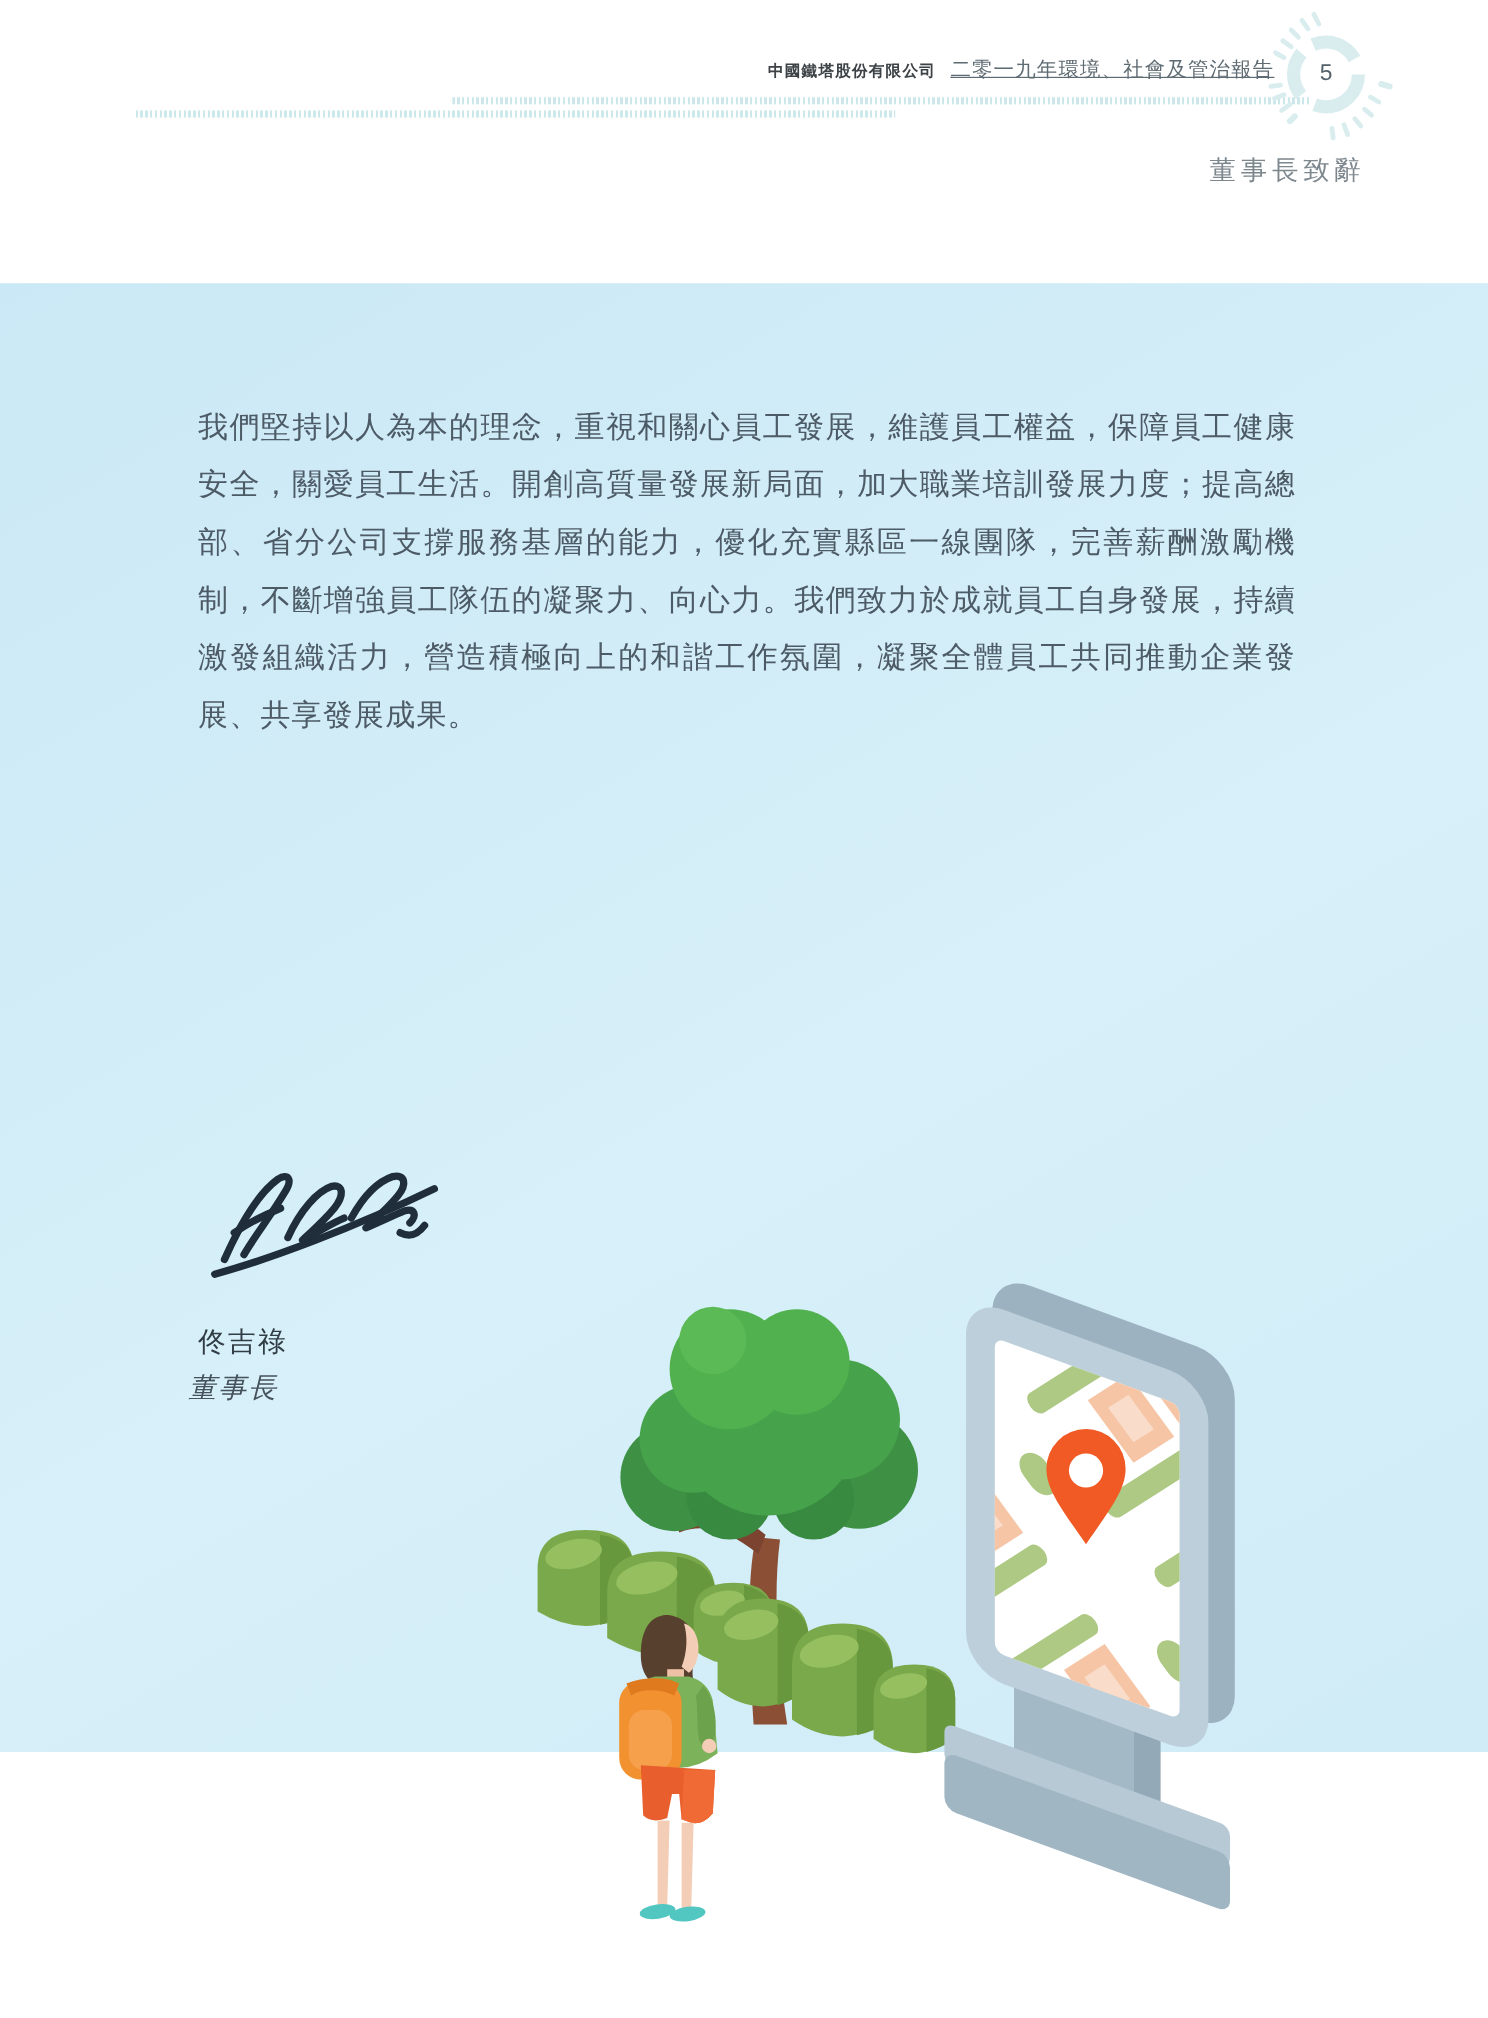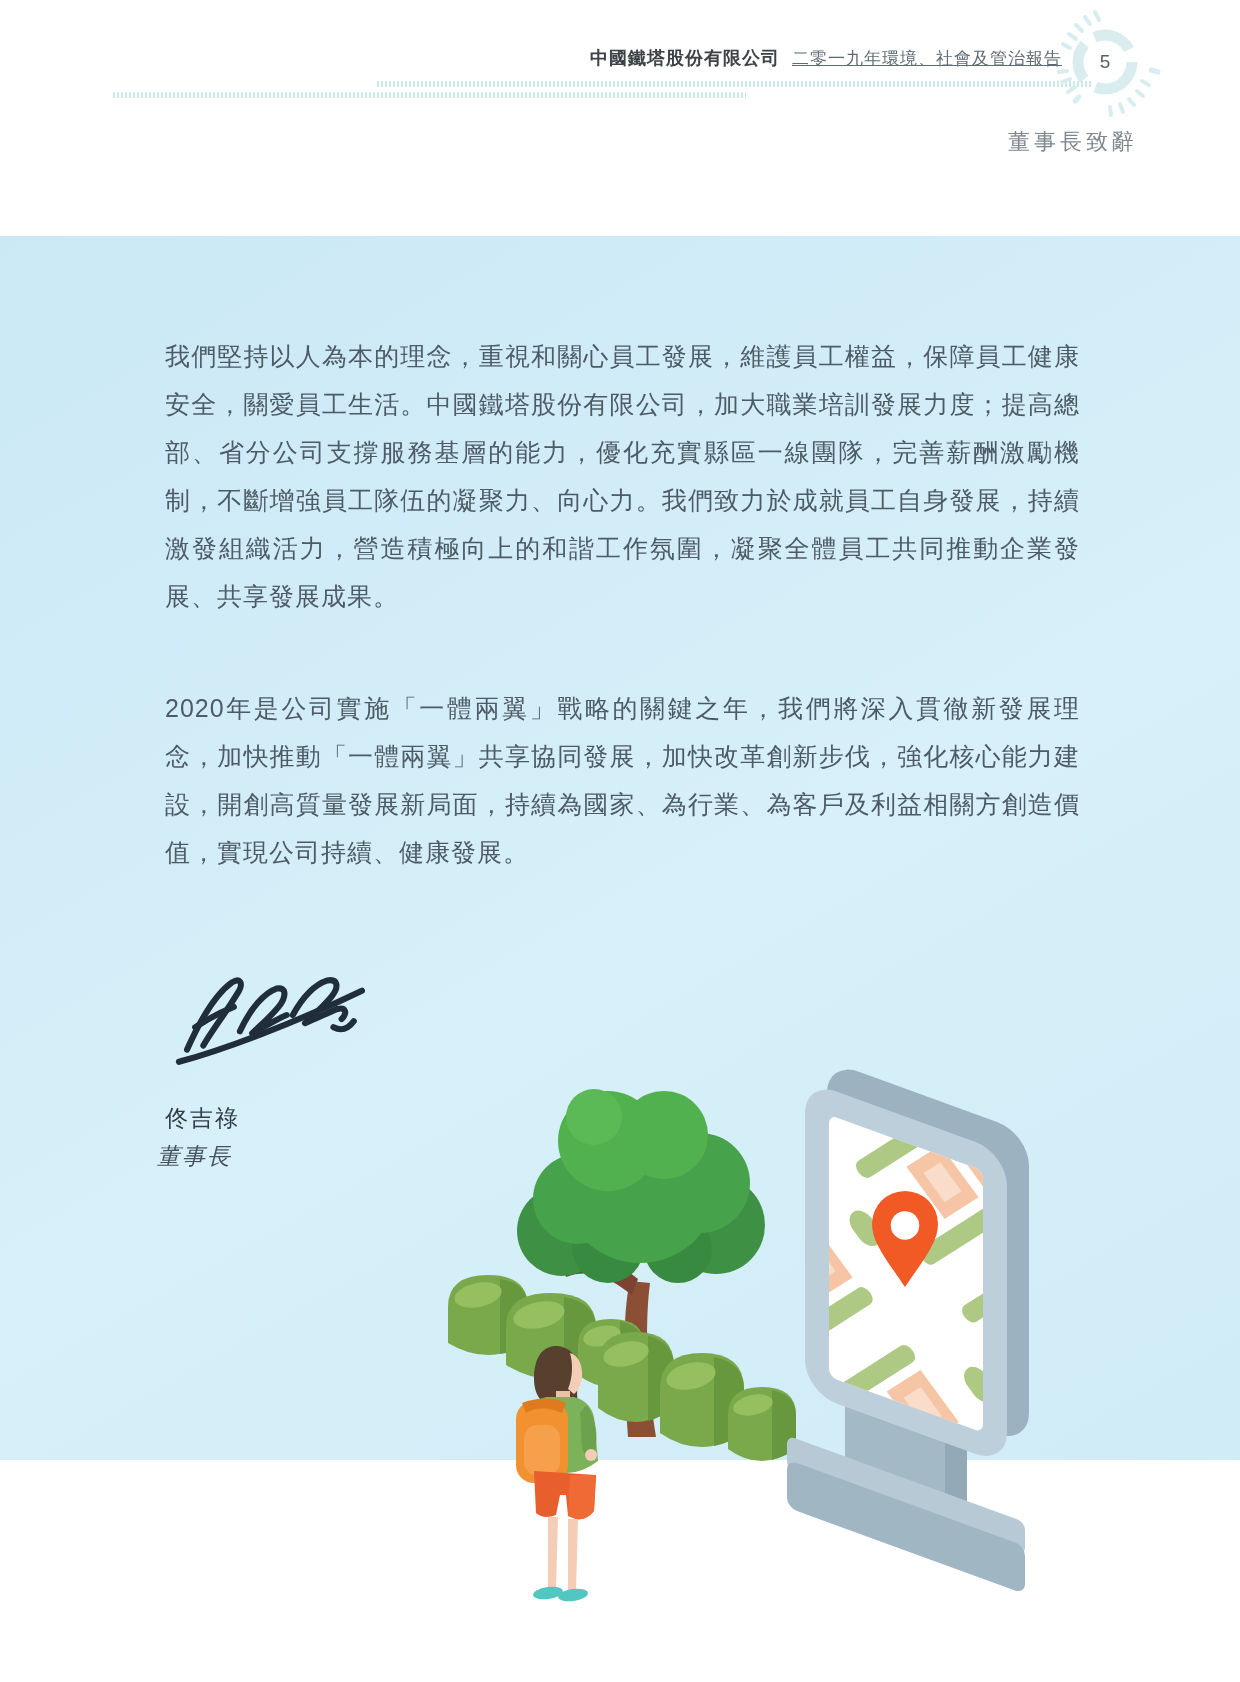--- a/index.html
+++ b/index.html
@@ -7,21 +7,21 @@
     position:relative;width:1240px;height:1682px;margin:0 auto;
     background:#ffffff;overflow:hidden;
     font-family:"Liberation Sans","DejaVu Sans",sans-serif;
   }
   
   .header-line{
     position:absolute;top:46px;left:0;width:1062px;height:24px;
     display:flex;justify-content:flex-end;align-items:baseline;gap:12px;
     white-space:nowrap;
   }
-  .company-name{font-size:18px;font-weight:bold;color:#3c4246;letter-spacing:1px;}
+  .company-name{font-size:13px;font-weight:bold;color:#3c4246;letter-spacing:1px;}
   .report-title{font-size:17px;color:#5f6b72;letter-spacing:1px;text-decoration:underline;}
   .dotted-rule{
     position:absolute;height:6px;
     background:repeating-linear-gradient(90deg,#cde8ea 0 2px,transparent 2px 4px);
   }
   .rule-1{top:81px;left:377px;width:716px;}
   .rule-2{top:92px;left:113px;width:633px;}
   .page-circle{position:absolute;left:1045px;top:2px;width:120px;height:120px;}
   .page-num{
     position:absolute;left:1045px;top:2px;width:120px;height:120px;
@@ -98,22 +98,21 @@
       </g>
     </g>
   </svg>
   <div class="page-num">5</div>
 
   <div class="section-title">董事長致辭</div>
 
   <div class="blue-panel"></div>
 
 
-  <p class="body-para para-1">我們堅持以人為本的理念，重視和關心員工發展，維護員工權益，保障員工健康安全，關愛員工生活。中國鐵塔股份有限公司，加大職業培訓發展力度；提高總部、省分公司支撐服務基層的能力，優化充實縣區一線團隊，完善薪酬激勵機制，不斷增強員工隊伍的凝聚力、向心力。我們致力於成就員工自身發展，持續激發組織活力，營造積極向上的和諧工作氛圍，凝聚全體員工共同推動企業發展、共享發展成果。</p>
-  <p class="body-para para-2">2020年是公司實施「一體兩翼」戰略的關鍵之年，我們將深入貫徹新發展理念，加快推動「一體兩翼」共享協同發展，加快改革創新步伐，強化核心能力建設，開創高質量發展新局面，持續為國家、為行業、為客戶及利益相關方創造價值，實現公司持續、健康發展。</p>
+  <p class="body-para para-1">我們堅持以人為本的理念，重視和關心員工發展，維護員工權益，保障員工健康安全，關愛員工生活。開創高質量發展新局面，加大職業培訓發展力度；提高總部、省分公司支撐服務基層的能力，優化充實縣區一線團隊，完善薪酬激勵機制，不斷增強員工隊伍的凝聚力、向心力。我們致力於成就員工自身發展，持續激發組織活力，營造積極向上的和諧工作氛圍，凝聚全體員工共同推動企業發展、共享發展成果。</p>
 
   <svg class="signature-svg" viewBox="0 0 200 120">
     <g stroke="#1f2e3a" stroke-width="6" stroke-linecap="round" stroke-linejoin="round" fill="none">
       <path d="M14,96 C30,60 44,40 58,30 C66,25 70,30 64,40 C52,60 38,78 30,92"></path>
       <path d="M22,74 C34,66 50,58 60,54"></path>
       <path d="M66,78 C76,56 90,40 102,36 C112,34 112,44 104,54 C94,66 84,74 78,80 C90,74 102,66 112,62"></path>
       <path d="M118,62 C128,44 140,32 152,28 C162,26 164,34 156,44 C146,56 136,64 130,70 C140,66 152,60 162,56 C170,54 172,60 166,66"></path>
       <path d="M6,108 C50,96 120,70 186,38"></path>
       <path d="M158,74 C166,78 172,76 178,68"></path>
     </g>

